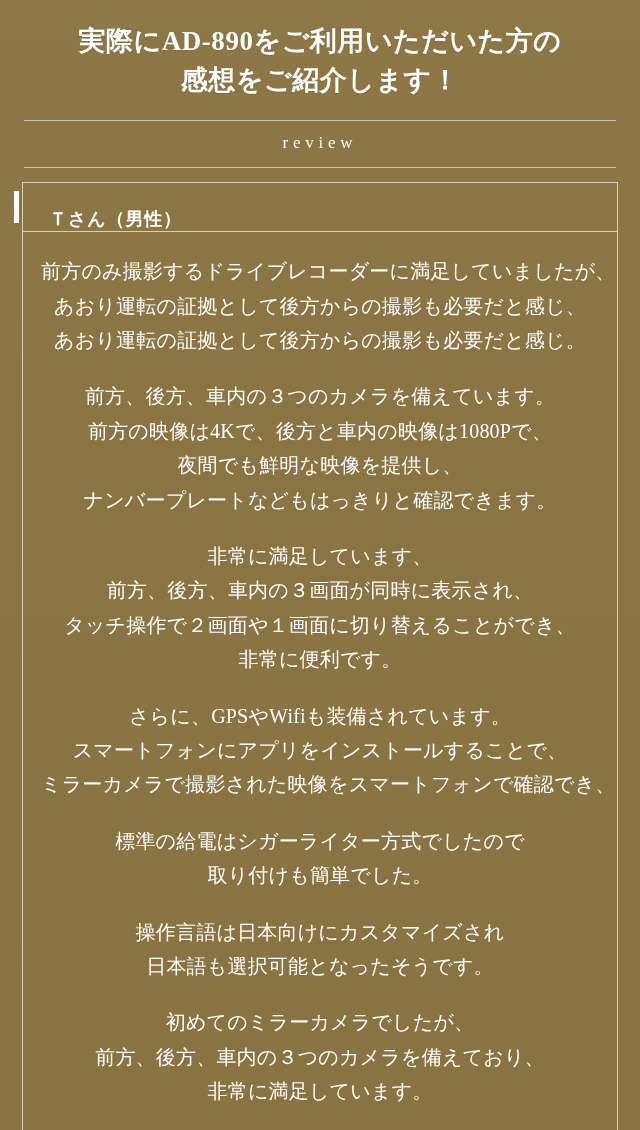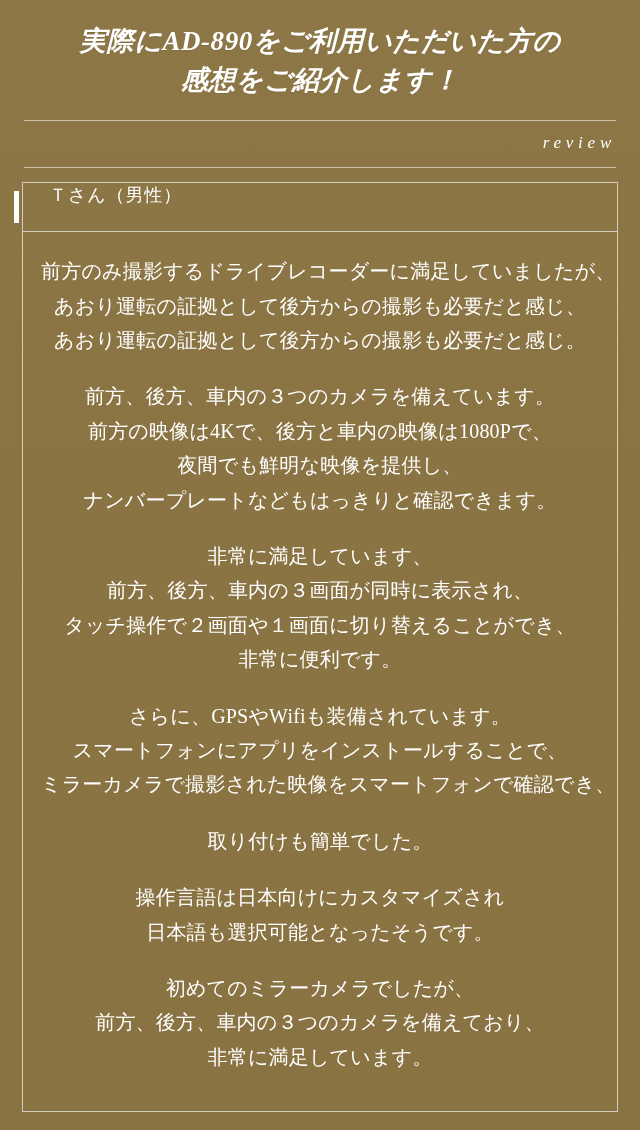--- a/index.html
+++ b/index.html
@@ -20,21 +20,20 @@
     width: 640px;
     height: 1130px;
     background: linear-gradient(180deg, #8d7746 0%, #8a7443 40%, #8a7342 100%);
     box-sizing: border-box;
   }
 
   
   .header {
     padding: 22px 24px 0 24px;
     text-align: center;
-    font-style: italic;
   }
   .headline {
     font-size: 27px;
     line-height: 1.45;
     letter-spacing: 0.02em;
     font-weight: 700;
     color: #ffffff;
     margin: 0;
     text-shadow: 0 1px 1px rgba(0,0,0,0.08);
   }
@@ -44,21 +43,21 @@
   }
 
   .rule-wrap {
     margin: 20px auto 0 auto;
     width: 592px;
     height: 1px;
     background: rgba(255,255,255,0.55);
   }
 
   .review-word {
-    text-align: right;
+    text-align: center;
     font-size: 17px;
     letter-spacing: 0.28em;
     color: #ffffff;
     margin: 12px 0 0 0;
     font-family: "Liberation Serif", "DejaVu Serif", serif;
   }
 
   .rule-wrap2 {
     margin: 14px auto 0 auto;
     width: 592px;
@@ -73,22 +72,23 @@
     border: 1px solid rgba(255,255,255,0.65);
     box-sizing: border-box;
     min-height: 930px;
   }
 
   .card-name-row {
     position: relative;
     height: 48px;
     border-bottom: 1px solid rgba(255,255,255,0.65);
     display: flex;
-    align-items: flex-start;
+    align-items: flex-end;
     padding-left: 26px;
+    font-weight: bold;
   }
   .name-bar {
     position: absolute;
     left: -9px;
     top: 8px;
     width: 5px;
     height: 32px;
     background: #ffffff;
   }
   .reviewer-name {
@@ -162,20 +162,21 @@
         <span class="ln">非常に便利です。</span>
       </p>
 
       <p class="para">
         <span class="ln">さらに、GPSやWifiも装備されています。</span>
         <span class="ln">スマートフォンにアプリをインストールすることで、</span>
         <span class="ln">ミラーカメラで撮影された映像をスマートフォンで確認でき、</span>
       </p>
 
       <p class="para">
+        <span class="ln">標準の給電はシガーライター方式でしたので</span>
         <span class="ln">取り付けも簡単でした。</span>
       </p>
 
       <p class="para">
         <span class="ln">操作言語は日本向けにカスタマイズされ</span>
         <span class="ln">日本語も選択可能となったそうです。</span>
       </p>
 
       <p class="para">
         <span class="ln">初めてのミラーカメラでしたが、</span>

